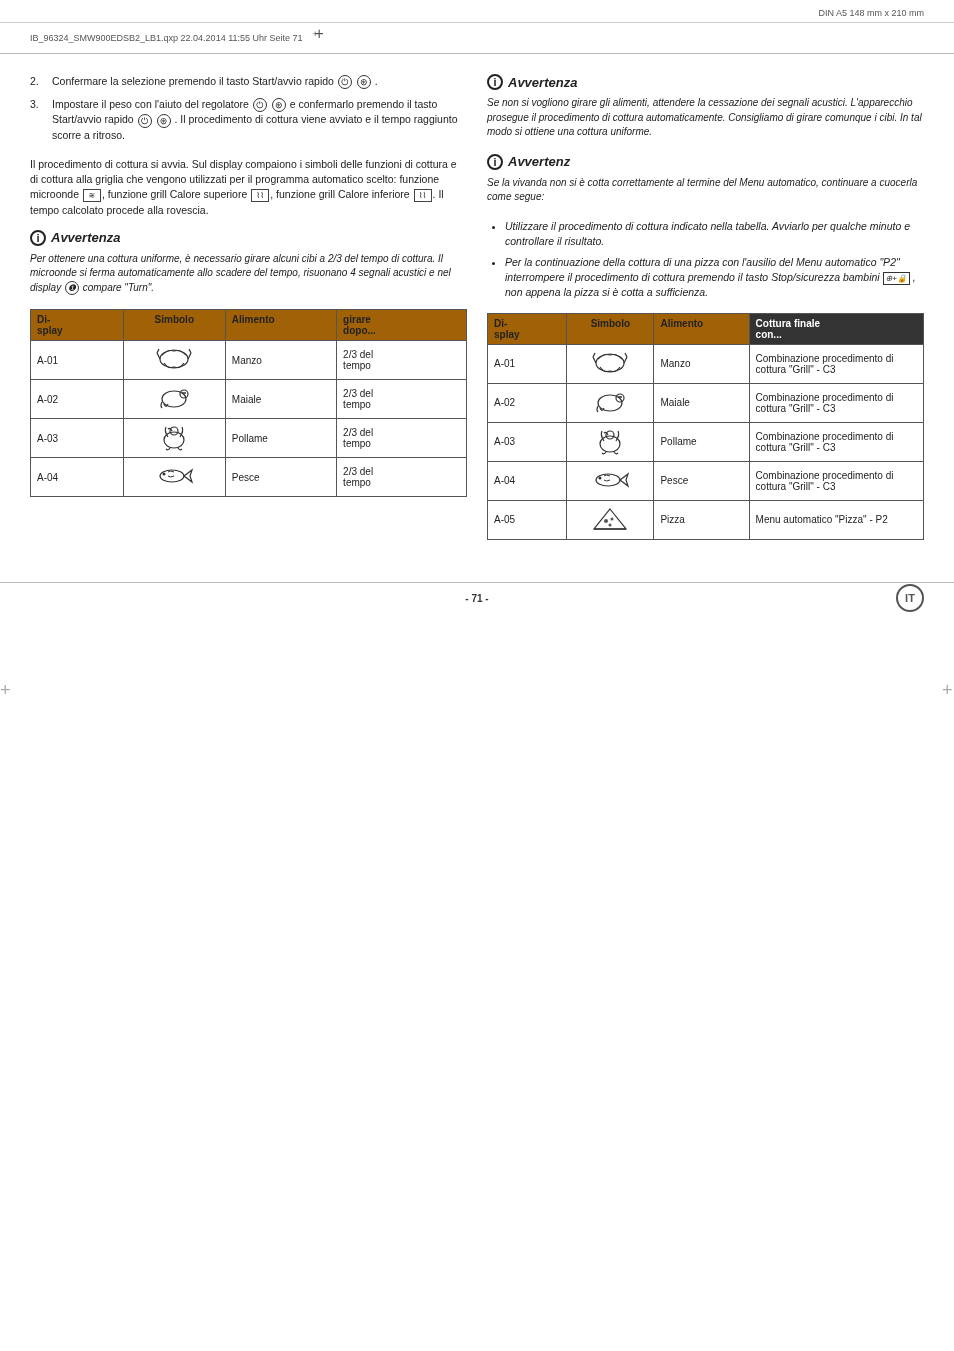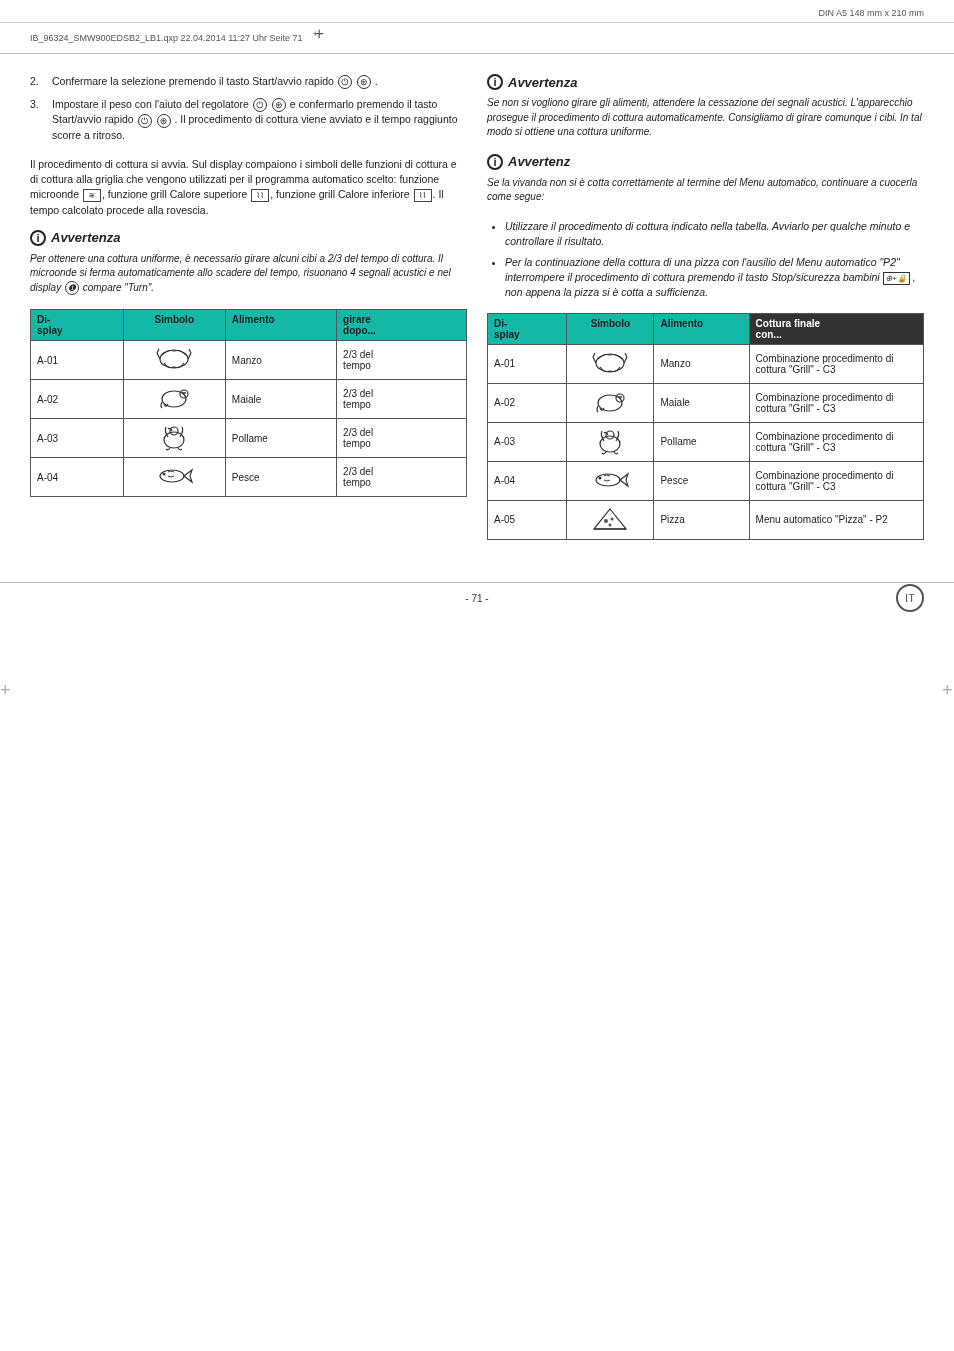--- a/index.html
+++ b/index.html
@@ -159,21 +159,21 @@
     }
 
     
     .data-table {
       width: 100%;
       border-collapse: collapse;
       margin-bottom: 12px;
       font-size: 10px;
     }
     .data-table th {
-      background: #14b8a6;
+      background: #a16207;
       border: 1px solid #555;
       padding: 4px 6px;
       text-align: left;
       font-weight: bold;
       font-size: 10px;
       vertical-align: top;
     }
     .data-table td {
       border: 1px solid #555;
       padding: 4px 6px;
@@ -212,20 +212,21 @@
       margin-bottom: 6px;
     }
 
     
     .footer {
       display: flex;
       justify-content: center;
       align-items: center;
       padding: 10px 30px 10px 30px;
       position: relative;
+      font-weight: bold;
     }
     .footer-page {
       font-size: 10px;
       color: #333;
       text-align: center;
     }
     .footer-logo {
       position: absolute;
       right: 30px;
       width: 28px; height: 28px;
@@ -278,21 +279,21 @@
 </head>
 <body>
 
 <div class="page page-relative">
 
   <div class="top-bar">
     <span class="top-bar-text">DIN A5 148 mm x 210 mm</span>
   </div>
 
   <div class="file-line">
-    <span>IB_96324_SMW900EDSB2_LB1.qxp   22.04.2014   11:27 Uhr   Seite 71</span>
+    <span>IB_96324_SMW900EDSB2_LB1.qxp   22.04.2014   11:55 Uhr   Seite 71</span>
     <span class="crosshair" style="margin-left:10px;">+</span>
   </div>
 
   <div class="main-content">
 
     <div class="left-col">
 
       <ol class="numbered-list">
         <li>
           <span class="num">2.</span>

